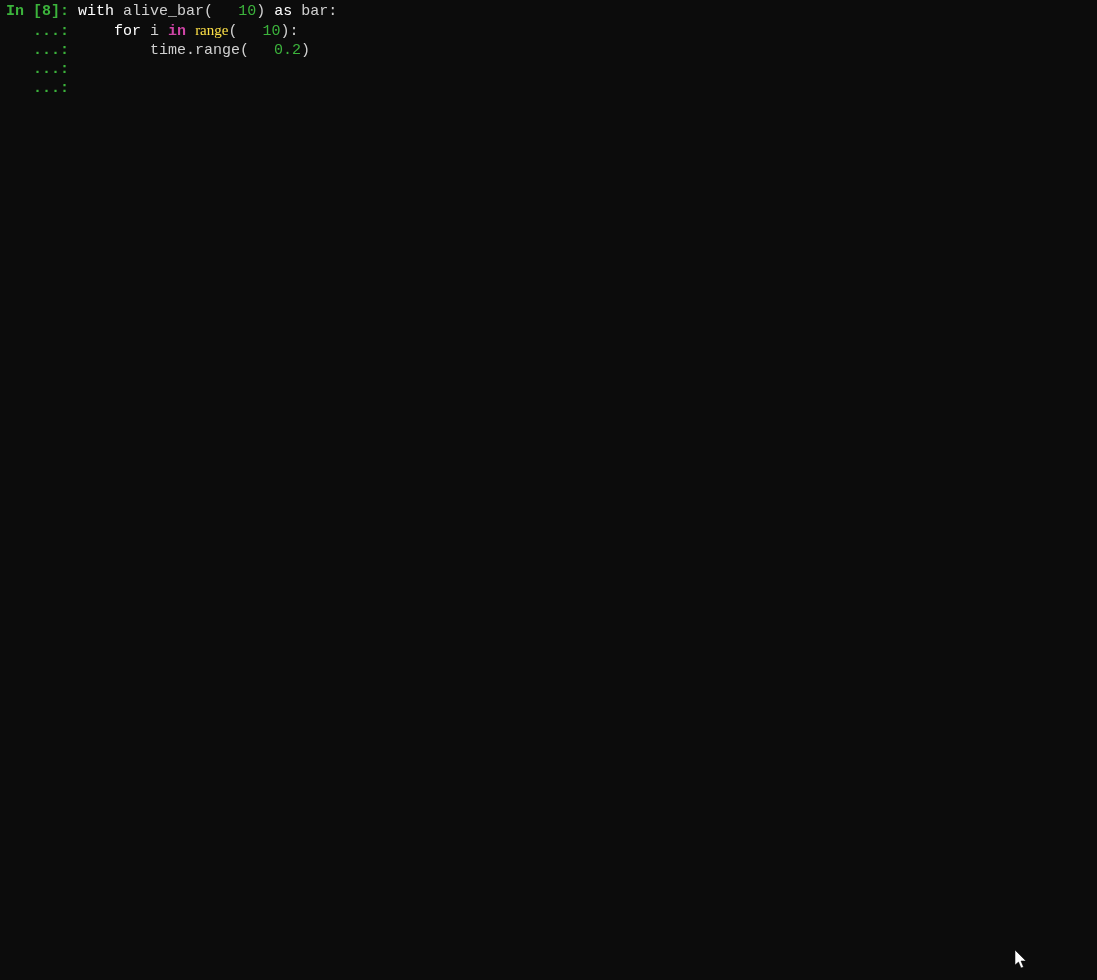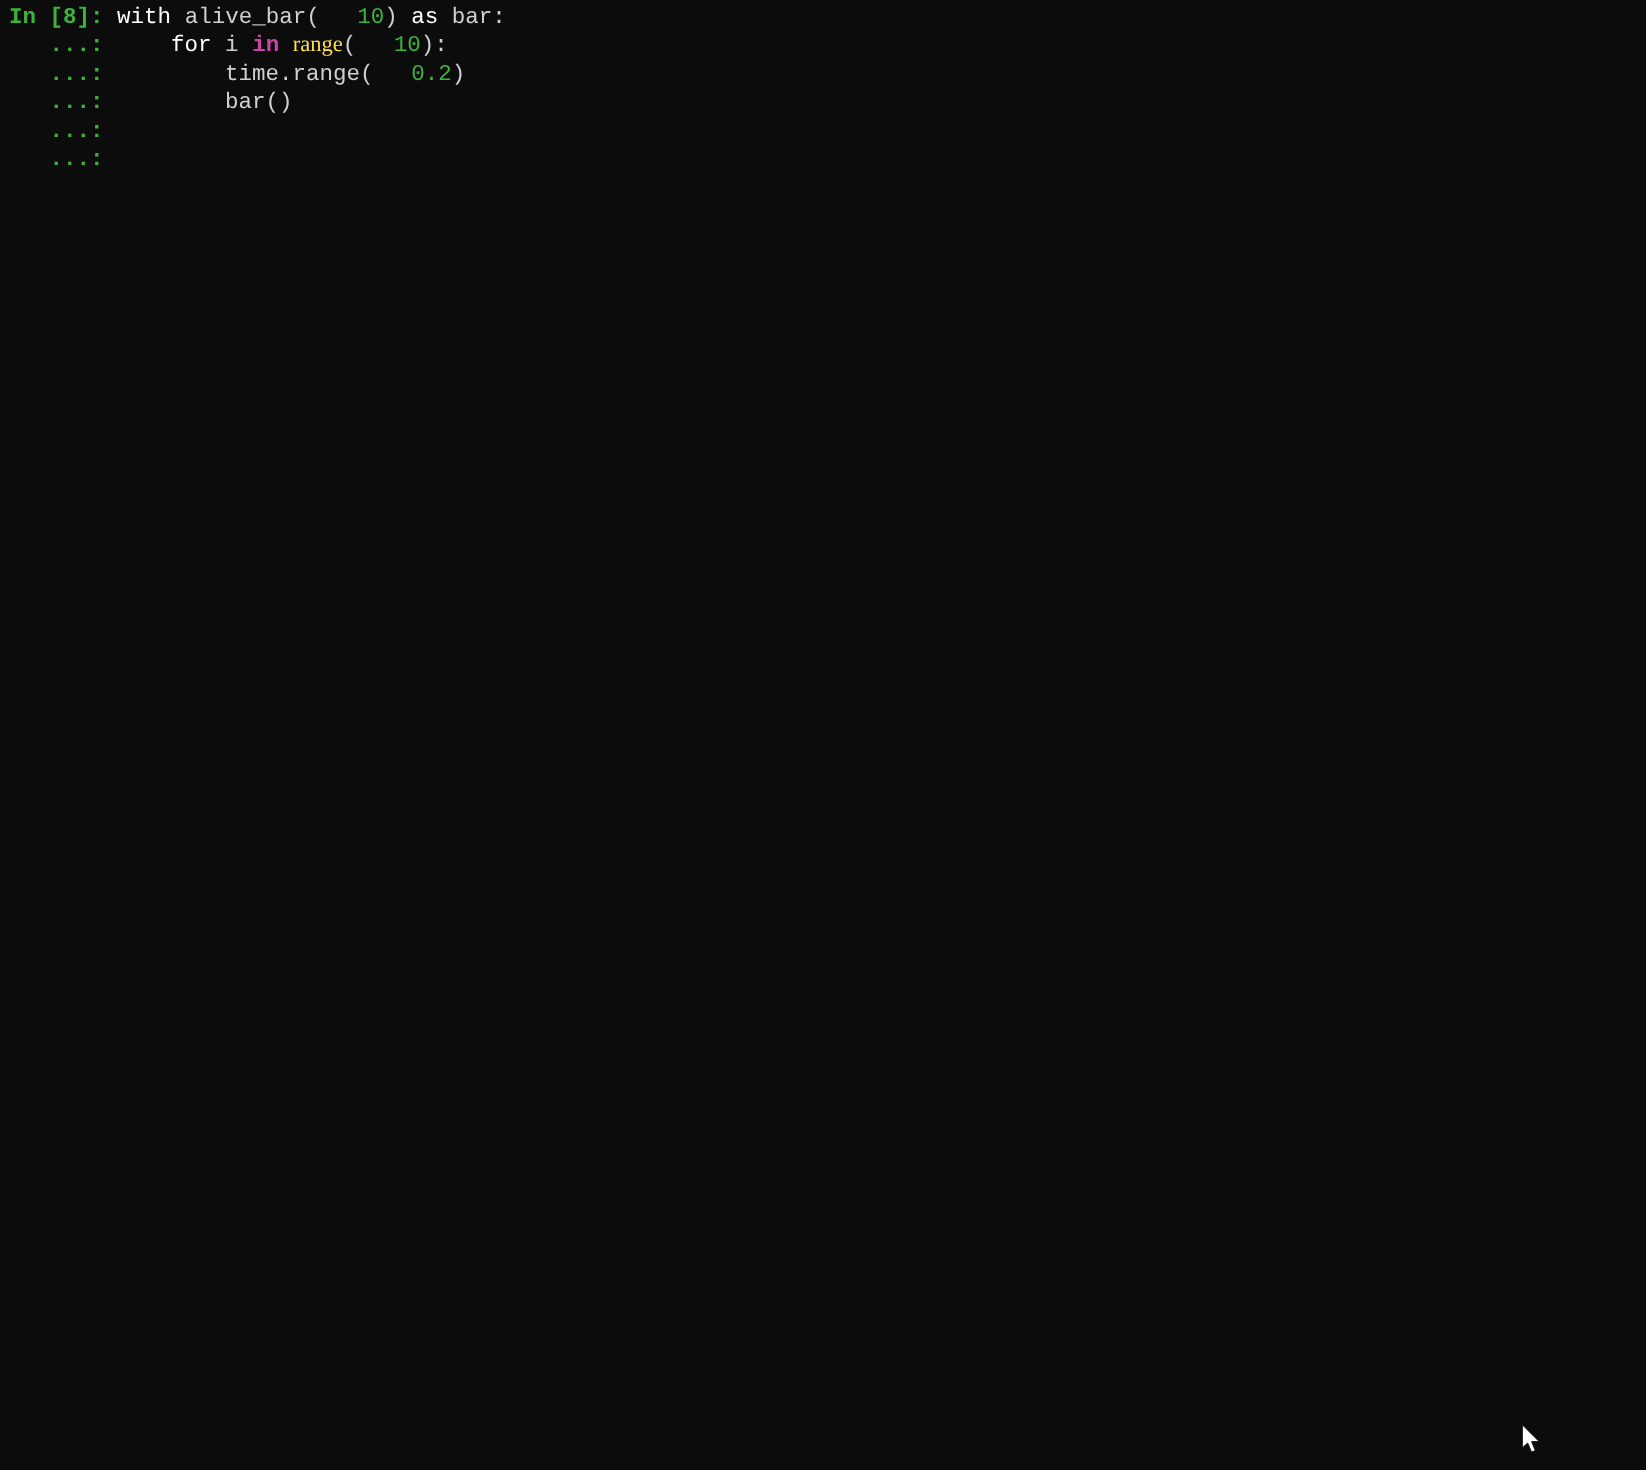--- a/index.html
+++ b/index.html
@@ -68,20 +68,19 @@
       pointer-events: none;
     }
   </style>
 </head>
 <body>
 
 <div class="terminal">
   <div class="line"><span class="prompt-in">In </span><span class="prompt-in">[</span><span class="prompt-num">8</span><span class="prompt-in">]: </span><span class="keyword">with</span><span class="punct"> </span><span class="identifier">alive_bar</span><span class="punct">(</span><span class="number">10</span><span class="punct">)</span><span class="punct"> </span><span class="keyword">as</span><span class="punct"> </span><span class="identifier">bar</span><span class="punct">:</span></div>
   <div class="line"><span class="prompt-cont">   ...: </span><span class="punct">    </span><span class="keyword">for</span><span class="punct"> </span><span class="identifier">i</span><span class="punct"> </span><span class="keyword-op">in</span><span class="punct"> </span><span class="builtin">range</span><span class="punct">(</span><span class="number">10</span><span class="punct">):</span></div>
   <div class="line"><span class="prompt-cont">   ...: </span><span class="punct">        </span><span class="identifier">time</span><span class="punct">.</span><span class="identifier">range</span><span class="punct">(</span><span class="number">0.2</span><span class="punct">)</span></div>
-  <div class="line"><span class="prompt-cont">   ...: </span><span class="punct">        </span><span class="identifier">bar</span><span class="punct">()</span></div>
   <div class="line"><span class="prompt-cont">   ...: </span></div>
   <div class="line"><span class="prompt-cont">   ...: </span></div>
 </div>
 
 <svg class="cursor-pointer" viewBox="0 0 14 20">
   <path d="M0,0 L0,15 L3.5,12 L6,18 L8.5,17 L6,11 L11,11 Z" fill="white" stroke="black" stroke-width="0.5"></path>
 </svg>
 
 </body></html>

